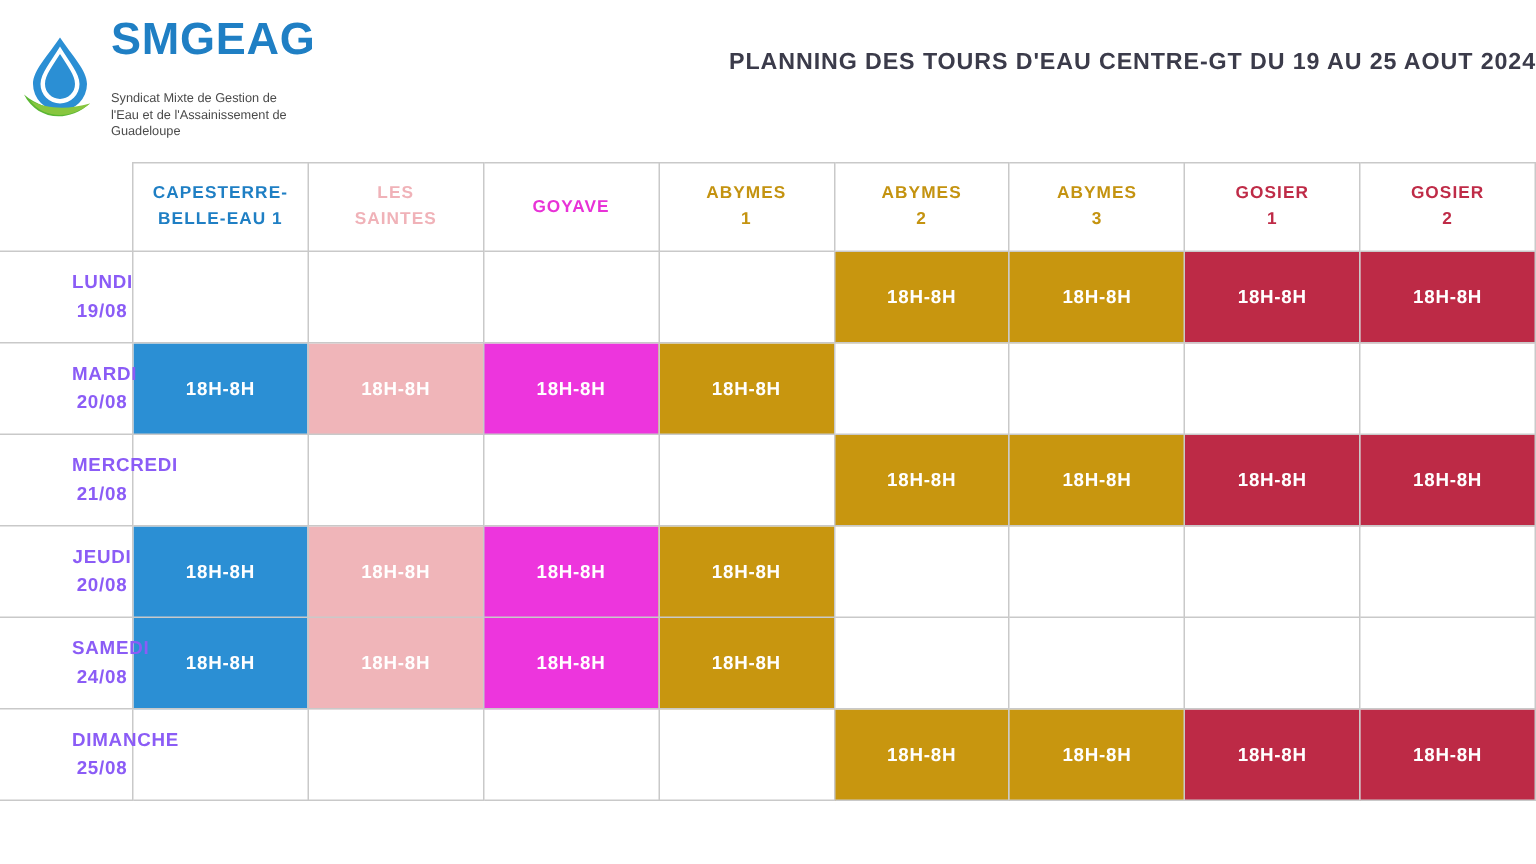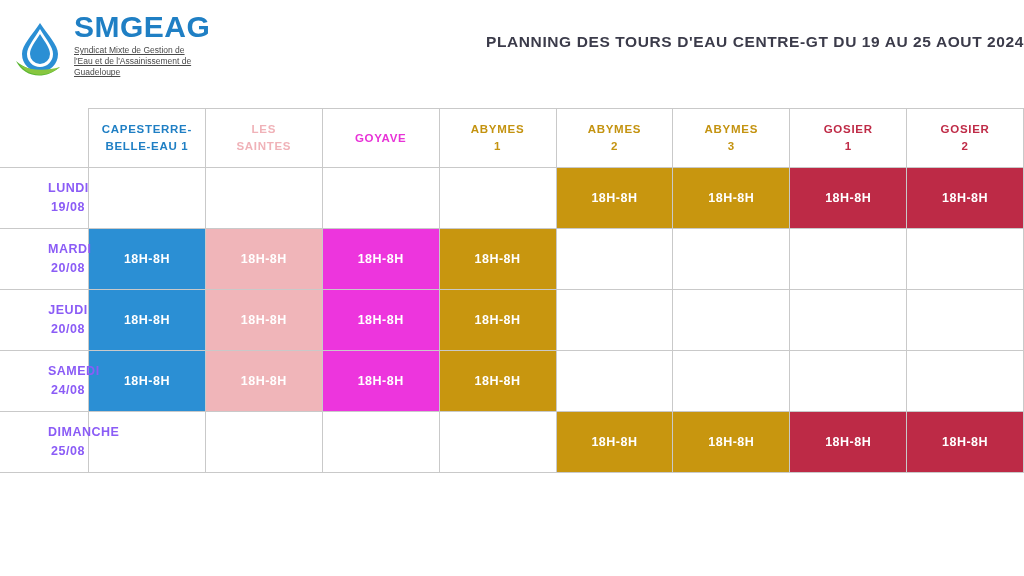--- a/index.html
+++ b/index.html
@@ -22,21 +22,21 @@
   
   .header {
     position: relative;
     height: 96px;
   }
   .logo-block {
     position: absolute;
     left: 14px;
     top: 10px;
     display: flex;
-    align-items: flex-end;
+    align-items: center;
   }
   .logo-mark {
     position: relative;
     width: 52px;
     height: 58px;
     margin-right: 8px;
     flex: none;
   }
   .logo-mark svg { display: block; }
   .logo-text {
@@ -46,23 +46,22 @@
     font-size: 30px;
     font-weight: bold;
     color: #1f7fc4;
     letter-spacing: 0.5px;
     line-height: 1;
   }
   .logo-sub {
     font-size: 8.5px;
     color: #4a4a4a;
     line-height: 1.32;
-    margin-top: 3px;
+    margin-top: 18px;
     max-width: 130px;
-    text-decoration: underline;
   }
   .title {
     position: absolute;
     left: 0;
     right: 0;
     top: 33px;
     text-align: right;
     font-size: 15.5px;
     font-weight: bold;
     color: #3b3b4a;
@@ -225,20 +224,34 @@
             <td class="slot filled bg-saintes">18H-8H</td>
             <td class="slot filled bg-goyave">18H-8H</td>
             <td class="slot filled bg-abymes">18H-8H</td>
             <td class="slot"></td>
             <td class="slot"></td>
             <td class="slot"></td>
             <td class="slot"></td>
           </tr>
           <tr>
             <td class="daycell">
+              <div>MERCREDI</div>
+              <div>21/08</div>
+            </td>
+            <td class="slot"></td>
+            <td class="slot"></td>
+            <td class="slot"></td>
+            <td class="slot"></td>
+            <td class="slot filled bg-abymes">18H-8H</td>
+            <td class="slot filled bg-abymes">18H-8H</td>
+            <td class="slot filled bg-gosier">18H-8H</td>
+            <td class="slot filled bg-gosier">18H-8H</td>
+          </tr>
+          <tr>
+            <td class="daycell">
               <div>JEUDI</div>
               <div>20/08</div>
             </td>
             <td class="slot filled bg-capesterre">18H-8H</td>
             <td class="slot filled bg-saintes">18H-8H</td>
             <td class="slot filled bg-goyave">18H-8H</td>
             <td class="slot filled bg-abymes">18H-8H</td>
             <td class="slot"></td>
             <td class="slot"></td>
             <td class="slot"></td>

